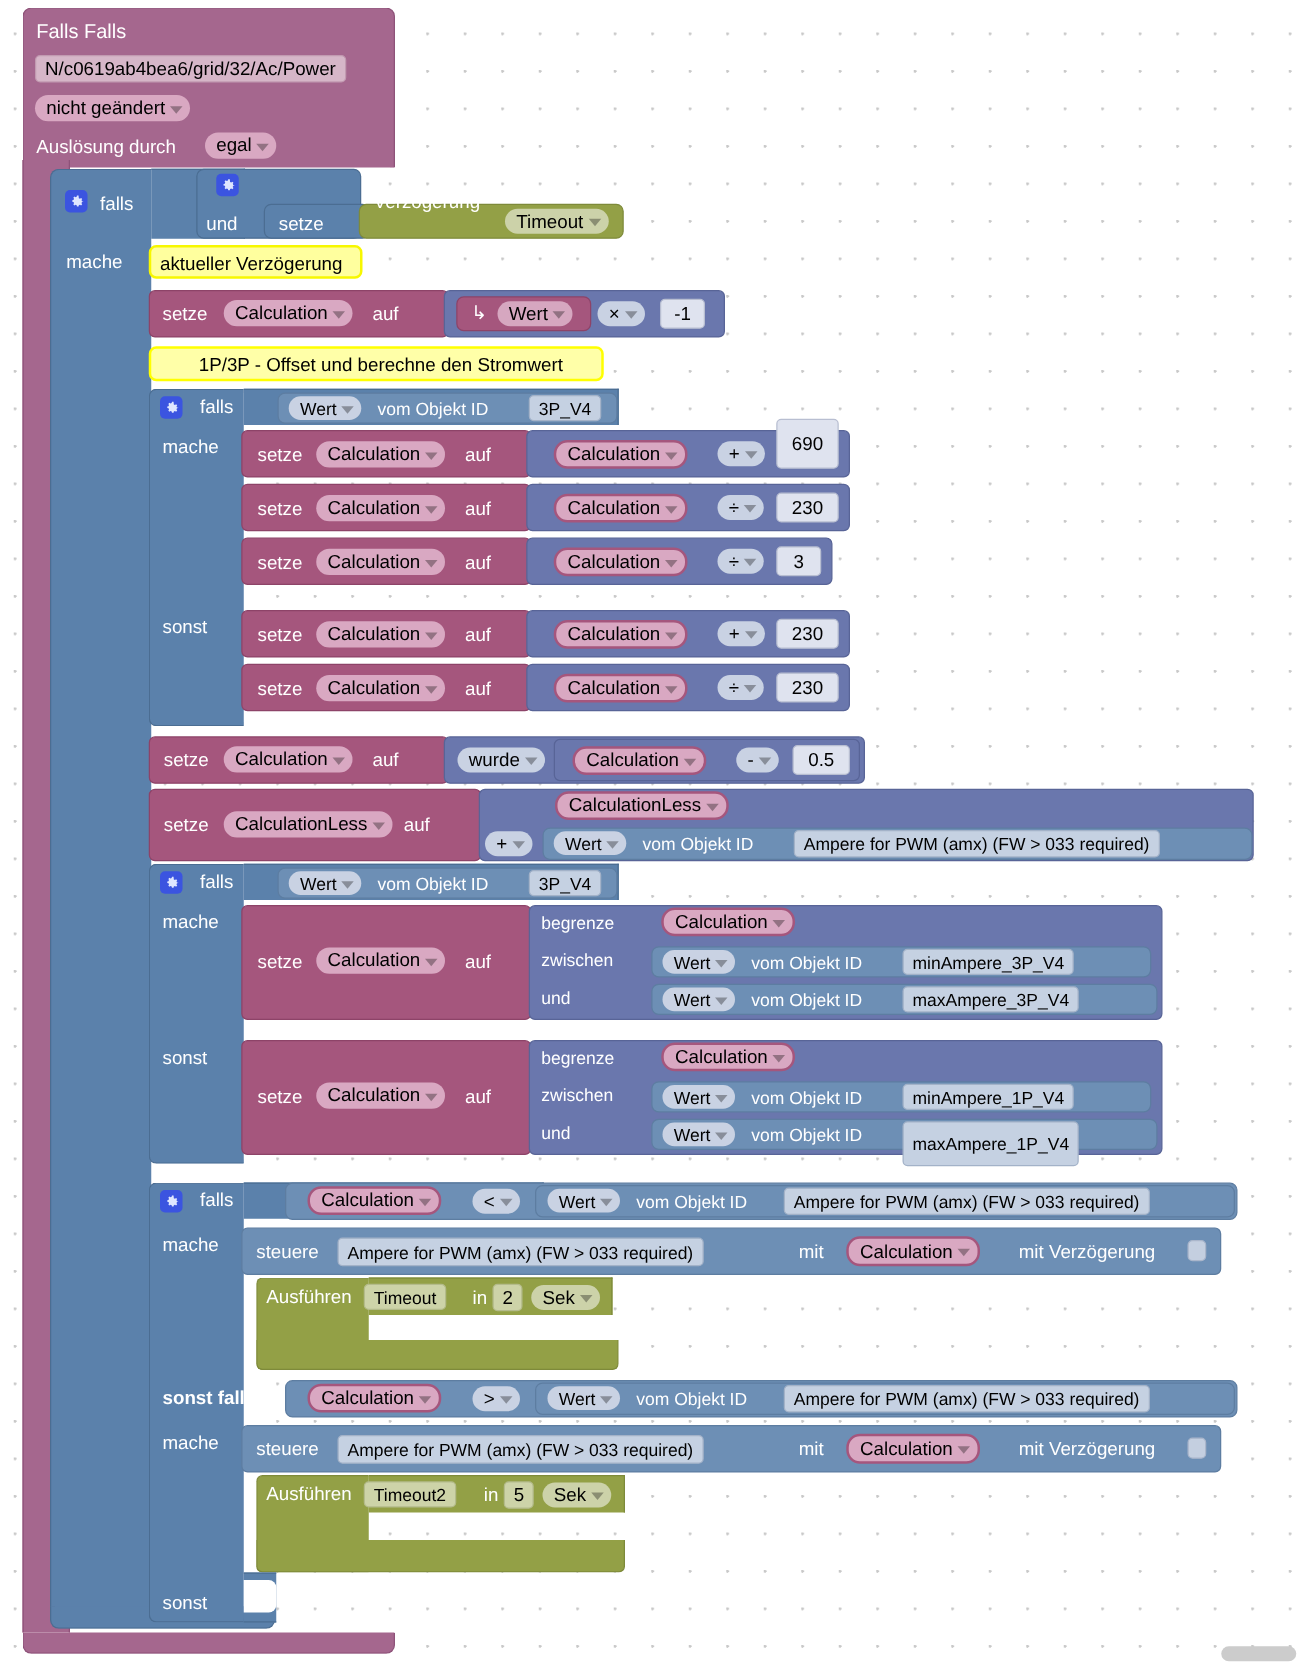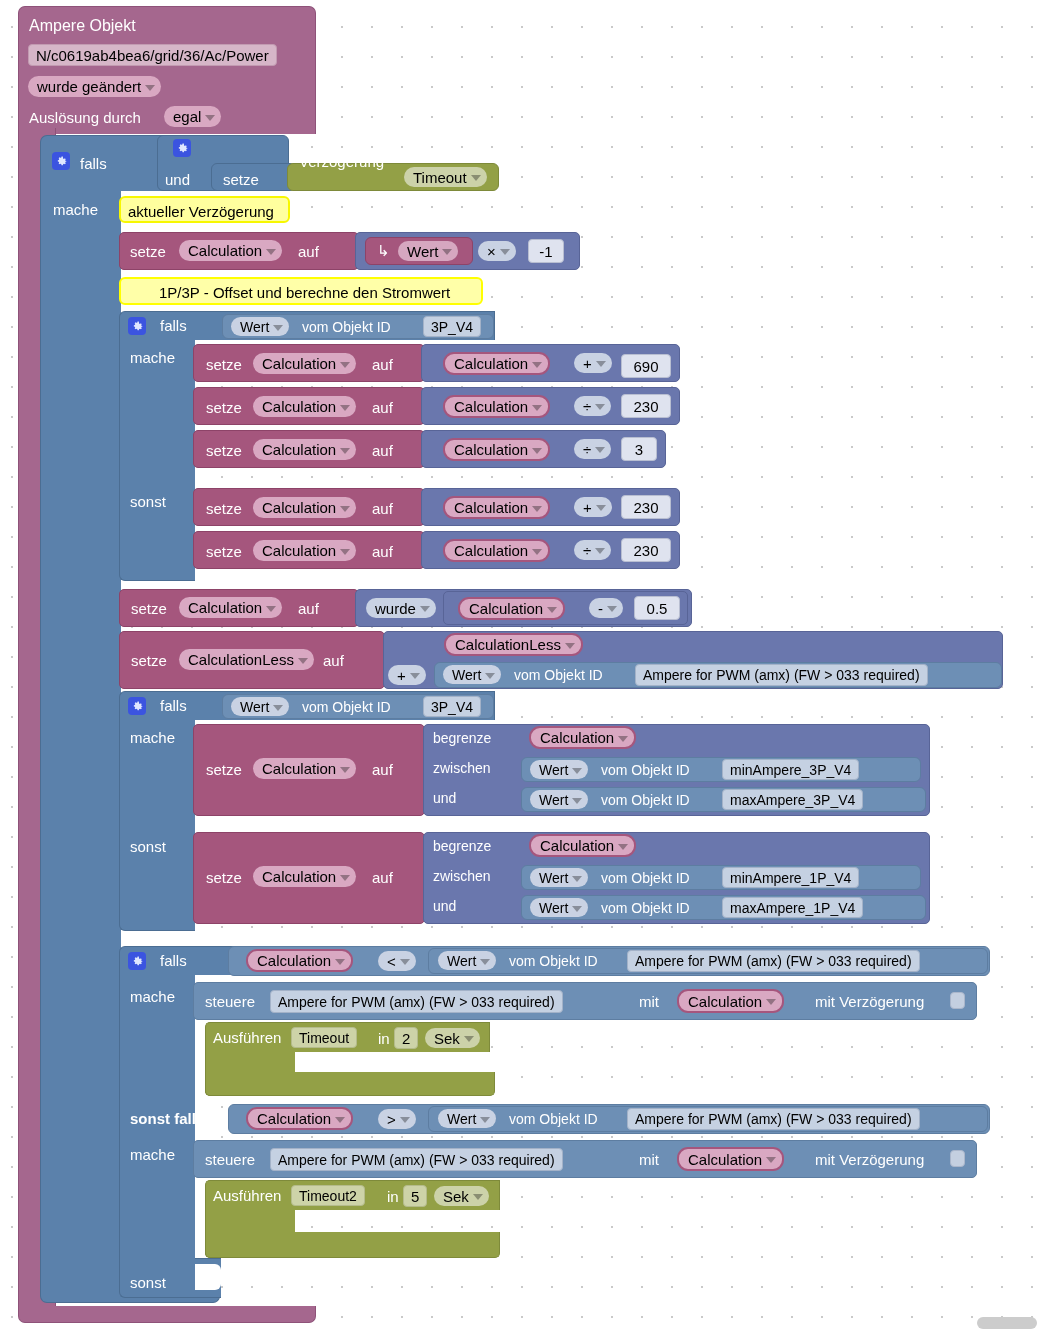--- a/index.html
+++ b/index.html
@@ -74,23 +74,23 @@
 <body>
 
 <div id="canvas">
 
   <div class="blk evt" style="left:18px;top:6px;width:298px;height:128px;border-radius:7px 7px 0 0;border-bottom:none;"></div>
 
   <div class="blk evt" style="left:18px;top:128px;width:38px;height:1178px;border-top:none;border-bottom:none;"></div>
 
   <div class="blk evt" style="left:18px;top:1306px;width:298px;height:17px;border-radius:0 0 7px 7px;border-top:none;"></div>
 
-  <div class="lbl" style="left:29px;top:18px;font-size:16px;">Ampere Objekt</div>
-  <div class="fld" style="left:28px;top:44px;height:22px;background:#d6b6c8;border-color:#c29ab1;font-size:15px;">N/c0619ab4bea6/grid/36/Ac/Power</div>
-  <div class="dd pink" style="left:28px;top:76px;height:21px;">wurde geändert</div>
+  <div class="lbl" style="left:29px;top:18px;font-size:16px;">Falls Falls</div>
+  <div class="fld" style="left:28px;top:44px;height:22px;background:#d6b6c8;border-color:#c29ab1;font-size:15px;">N/c0619ab4bea6/grid/32/Ac/Power</div>
+  <div class="dd pink" style="left:28px;top:76px;height:21px;">nicht geändert</div>
 
   <div class="lbl" style="left:29px;top:110px;">Auslösung durch</div>
   <div class="dd pink" style="left:164px;top:106px;height:21px;">egal</div>
 
   <div class="blk ctrl" style="left:40px;top:135px;width:81px;height:1163px;border-radius:7px 0 0 7px;border-right:none;"></div>
   <div class="blk ctrl" style="left:121px;top:135px;width:75px;height:56px;border-left:none;border-bottom:none;"></div>
   <div class="blk ctrl" style="left:40px;top:1285px;width:180px;height:18px;border-radius:0 0 7px 7px;border-top:none;"></div>
 
   <div class="gear" style="left:52px;top:152px;">
     <svg width="13" height="13" viewBox="0 0 24 24">
@@ -149,21 +149,21 @@
   <div class="lbl" style="left:302px;top:320px;font-size:14px;">vom Objekt ID</div>
   <div class="fld lightblue" style="left:423px;top:316px;height:21px;font-size:14px;">3P_V4</div>
 
   <div class="blk var" style="left:193px;top:344px;width:232px;height:38px;border-radius:5px;"></div>
   <div class="lbl" style="left:206px;top:357px;">setze</div>
   <div class="dd pink" style="left:253px;top:353px;height:21px;">Calculation</div>
   <div class="lbl" style="left:372px;top:357px;">auf</div>
   <div class="blk math" style="left:421px;top:344px;width:259px;height:38px;border-radius:5px;"></div>
   <div class="dd pink" style="left:443px;top:352px;height:23px;border:2px solid #a5567d;">Calculation</div>
   <div class="dd blue" style="left:574px;top:353px;height:20px;">+</div>
-  <div class="fld" style="left:621px;top:354px;height:24px;justify-content:center;min-width:50px;">690</div>
+  <div class="fld" style="left:621px;top:335px;height:40px;justify-content:center;min-width:50px;">690</div>
 
   <div class="blk var" style="left:193px;top:387px;width:232px;height:38px;border-radius:5px;"></div>
   <div class="lbl" style="left:206px;top:400px;">setze</div>
   <div class="dd pink" style="left:253px;top:396px;height:21px;">Calculation</div>
   <div class="lbl" style="left:372px;top:400px;">auf</div>
   <div class="blk math" style="left:421px;top:387px;width:259px;height:38px;border-radius:5px;"></div>
   <div class="dd pink" style="left:443px;top:395px;height:23px;border:2px solid #a5567d;">Calculation</div>
   <div class="dd blue" style="left:574px;top:396px;height:20px;">÷</div>
   <div class="fld" style="left:621px;top:394px;height:24px;justify-content:center;min-width:50px;">230</div>
 
@@ -267,21 +267,21 @@
   <div class="dd pink" style="left:529px;top:834px;height:23px;border:2px solid #a5567d;">Calculation</div>
 
   <div class="blk gval rnd" style="left:521px;top:865px;width:400px;height:25px;"></div>
   <div class="dd blue" style="left:530px;top:868px;height:19px;font-size:14px;">Wert</div>
   <div class="lbl" style="left:601px;top:871px;font-size:14px;">vom Objekt ID</div>
   <div class="fld lightblue" style="left:722px;top:867px;height:21px;font-size:14px;">minAmpere_1P_V4</div>
 
   <div class="blk gval rnd" style="left:521px;top:895px;width:405px;height:25px;"></div>
   <div class="dd blue" style="left:530px;top:898px;height:19px;font-size:14px;">Wert</div>
   <div class="lbl" style="left:601px;top:901px;font-size:14px;">vom Objekt ID</div>
-  <div class="fld lightblue" style="left:722px;top:897px;height:21px;font-size:14px;">maxAmpere_1P_V4</div>
+  <div class="fld lightblue" style="left:722px;top:897px;height:36px;font-size:14px;">maxAmpere_1P_V4</div>
 
   <div class="blk ctrl" style="left:119px;top:946px;width:76px;height:352px;border-radius:6px 0 0 6px;border-right:none;"></div>
   <div class="blk ctrl" style="left:195px;top:946px;width:240px;height:29px;border-left:none;border-bottom:none;"></div>
   <div class="gear" style="left:128px;top:952px;">
     <svg width="13" height="13" viewBox="0 0 24 24">
         <path fill="#dfe6ff" d="M12 8a4 4 0 100 8 4 4 0 000-8zm0 6a2 2 0 110-4 2 2 0 010 4zm9.4-2.5l-1.9-.4a7.6 7.6 0 00-.7-1.7l1.1-1.6-1.7-1.7-1.6 1.1a7.6 7.6 0 00-1.7-.7L14.5 2.6h-2.4l-.4 1.9a7.6 7.6 0 00-1.7.7L8.4 4.1 6.7 5.8l1.1 1.6a7.6 7.6 0 00-.7 1.7l-1.9.4v2.4l1.9.4c.16.59.4 1.16.7 1.7l-1.1 1.6 1.7 1.7 1.6-1.1c.54.3 1.11.54 1.7.7l.4 1.9h2.4l.4-1.9c.59-.16 1.16-.4 1.7-.7l1.6 1.1 1.7-1.7-1.1-1.6c.3-.54.54-1.11.7-1.7l1.9-.4z"></path>
       </svg>
   </div>
   <div class="lbl" style="left:160px;top:953px;">falls</div>
   <div class="lbl" style="left:130px;top:989px;">mache</div>

